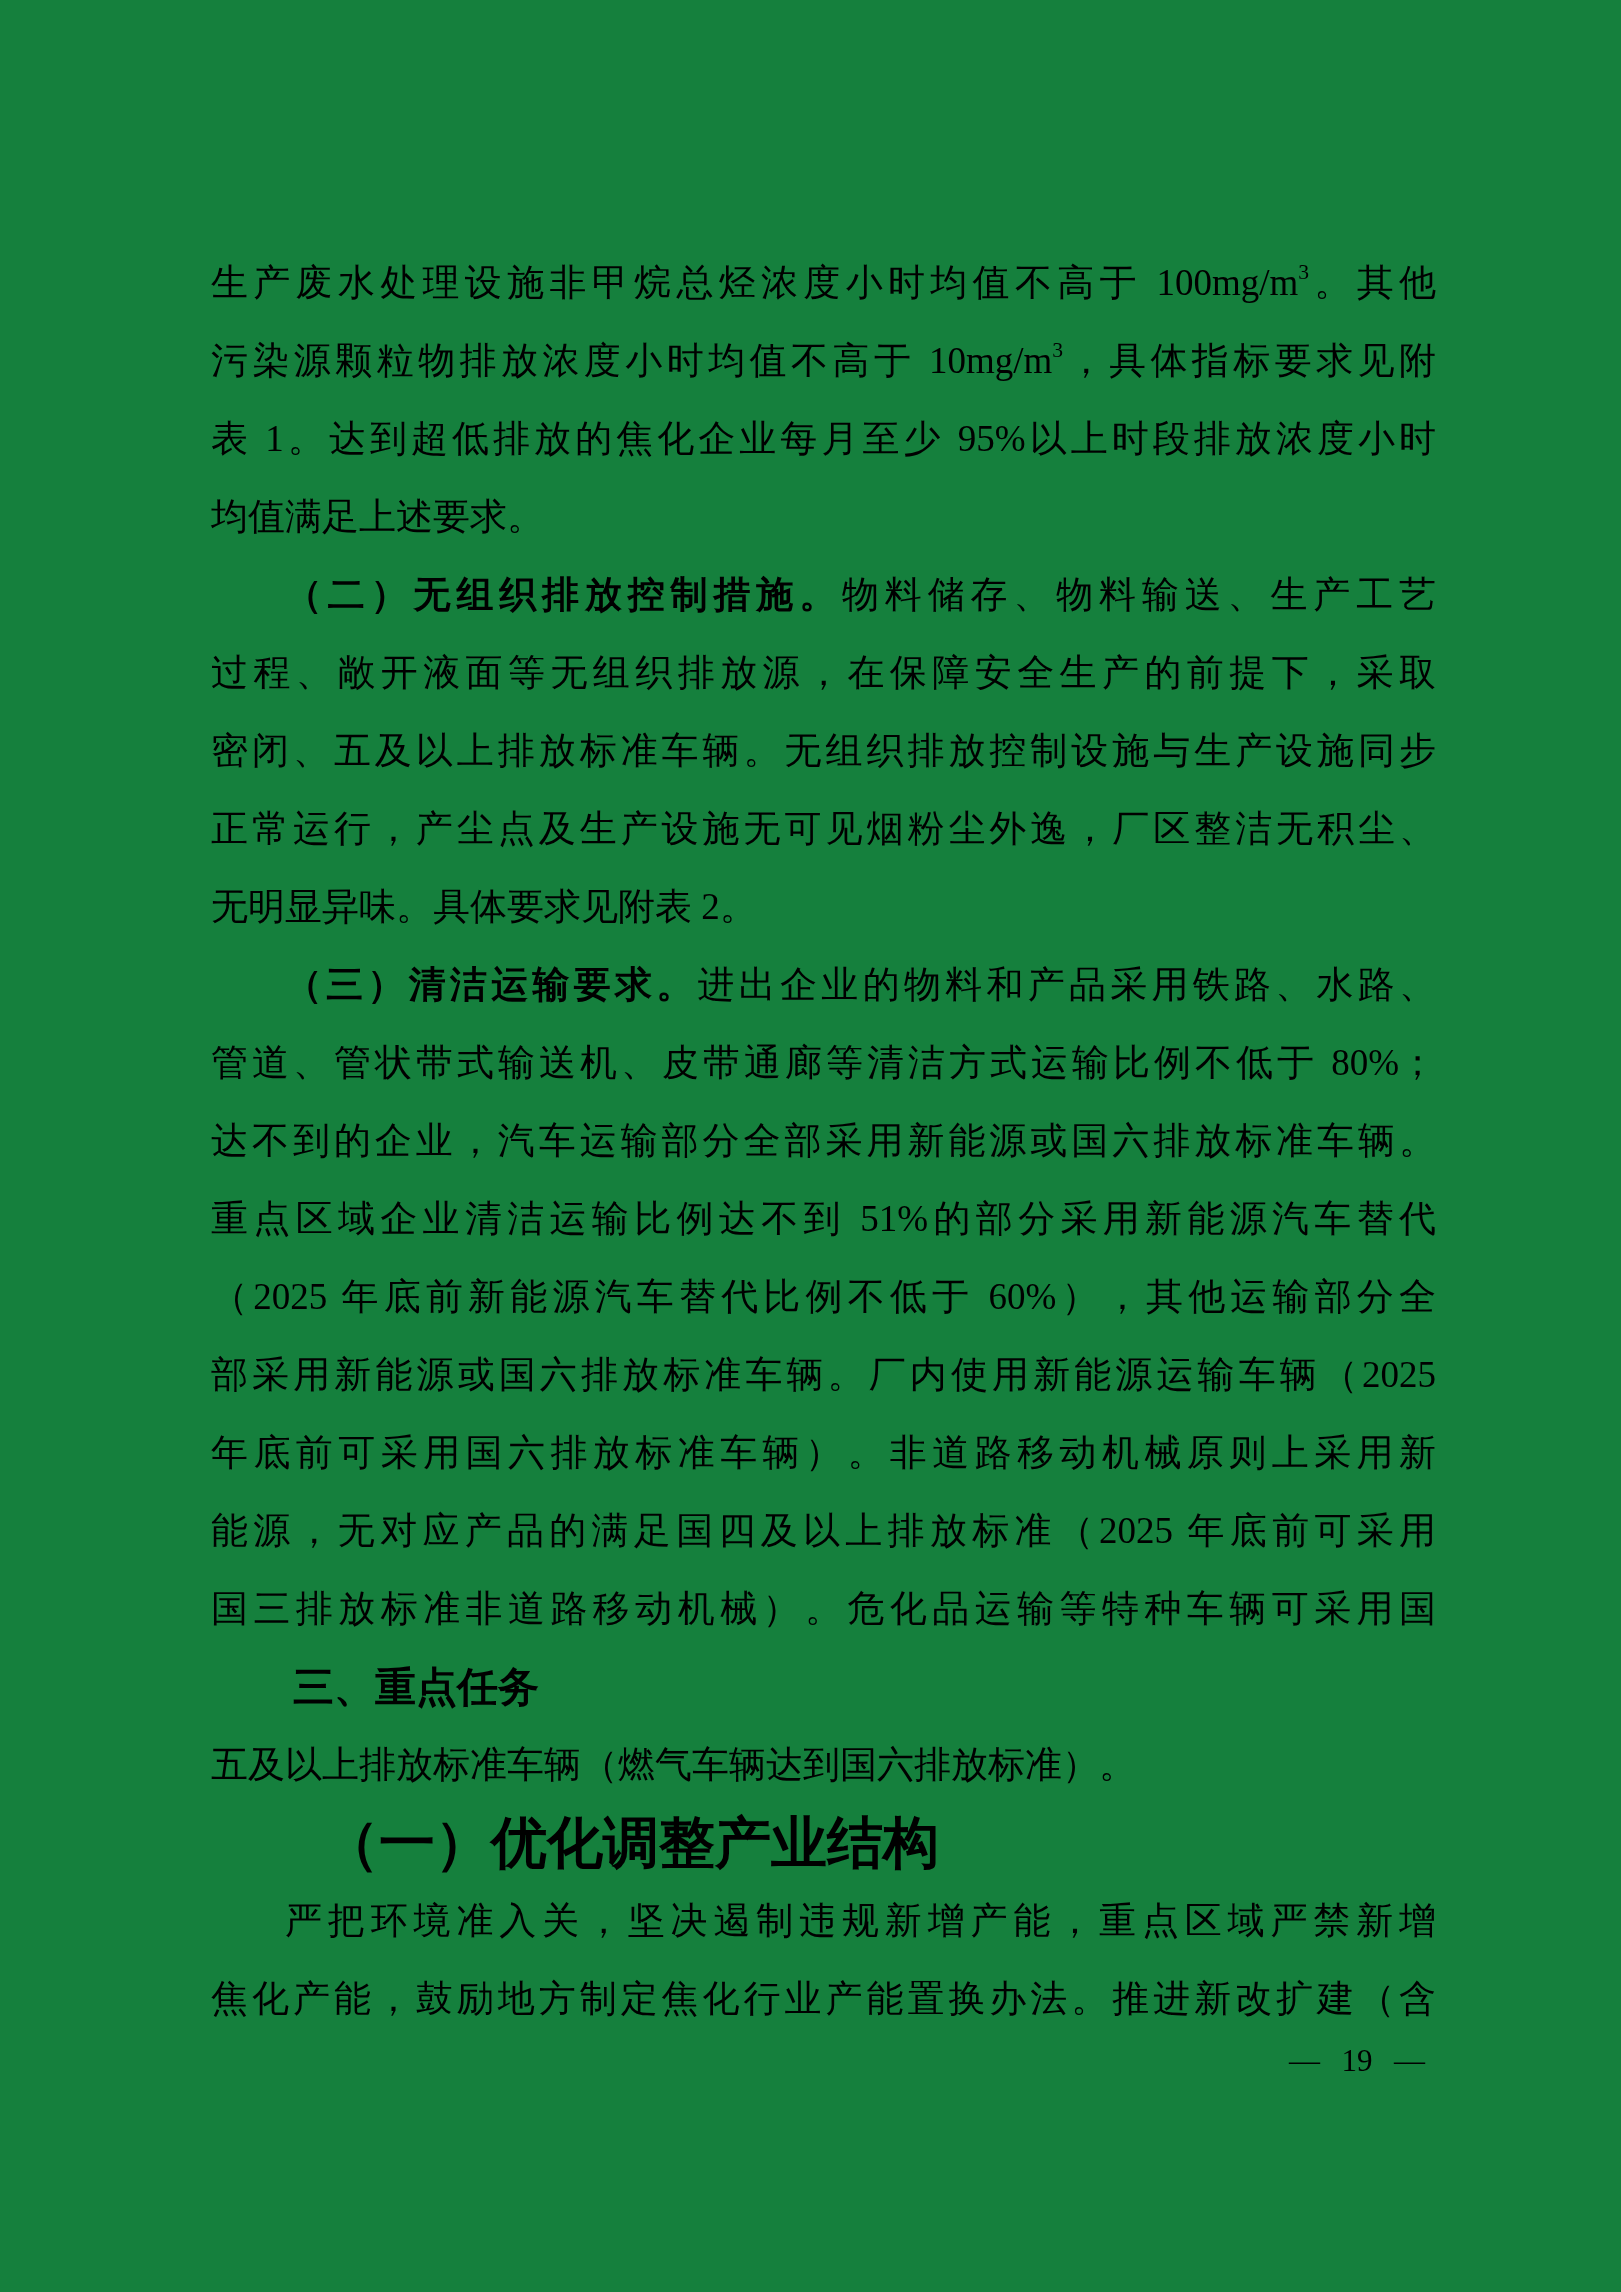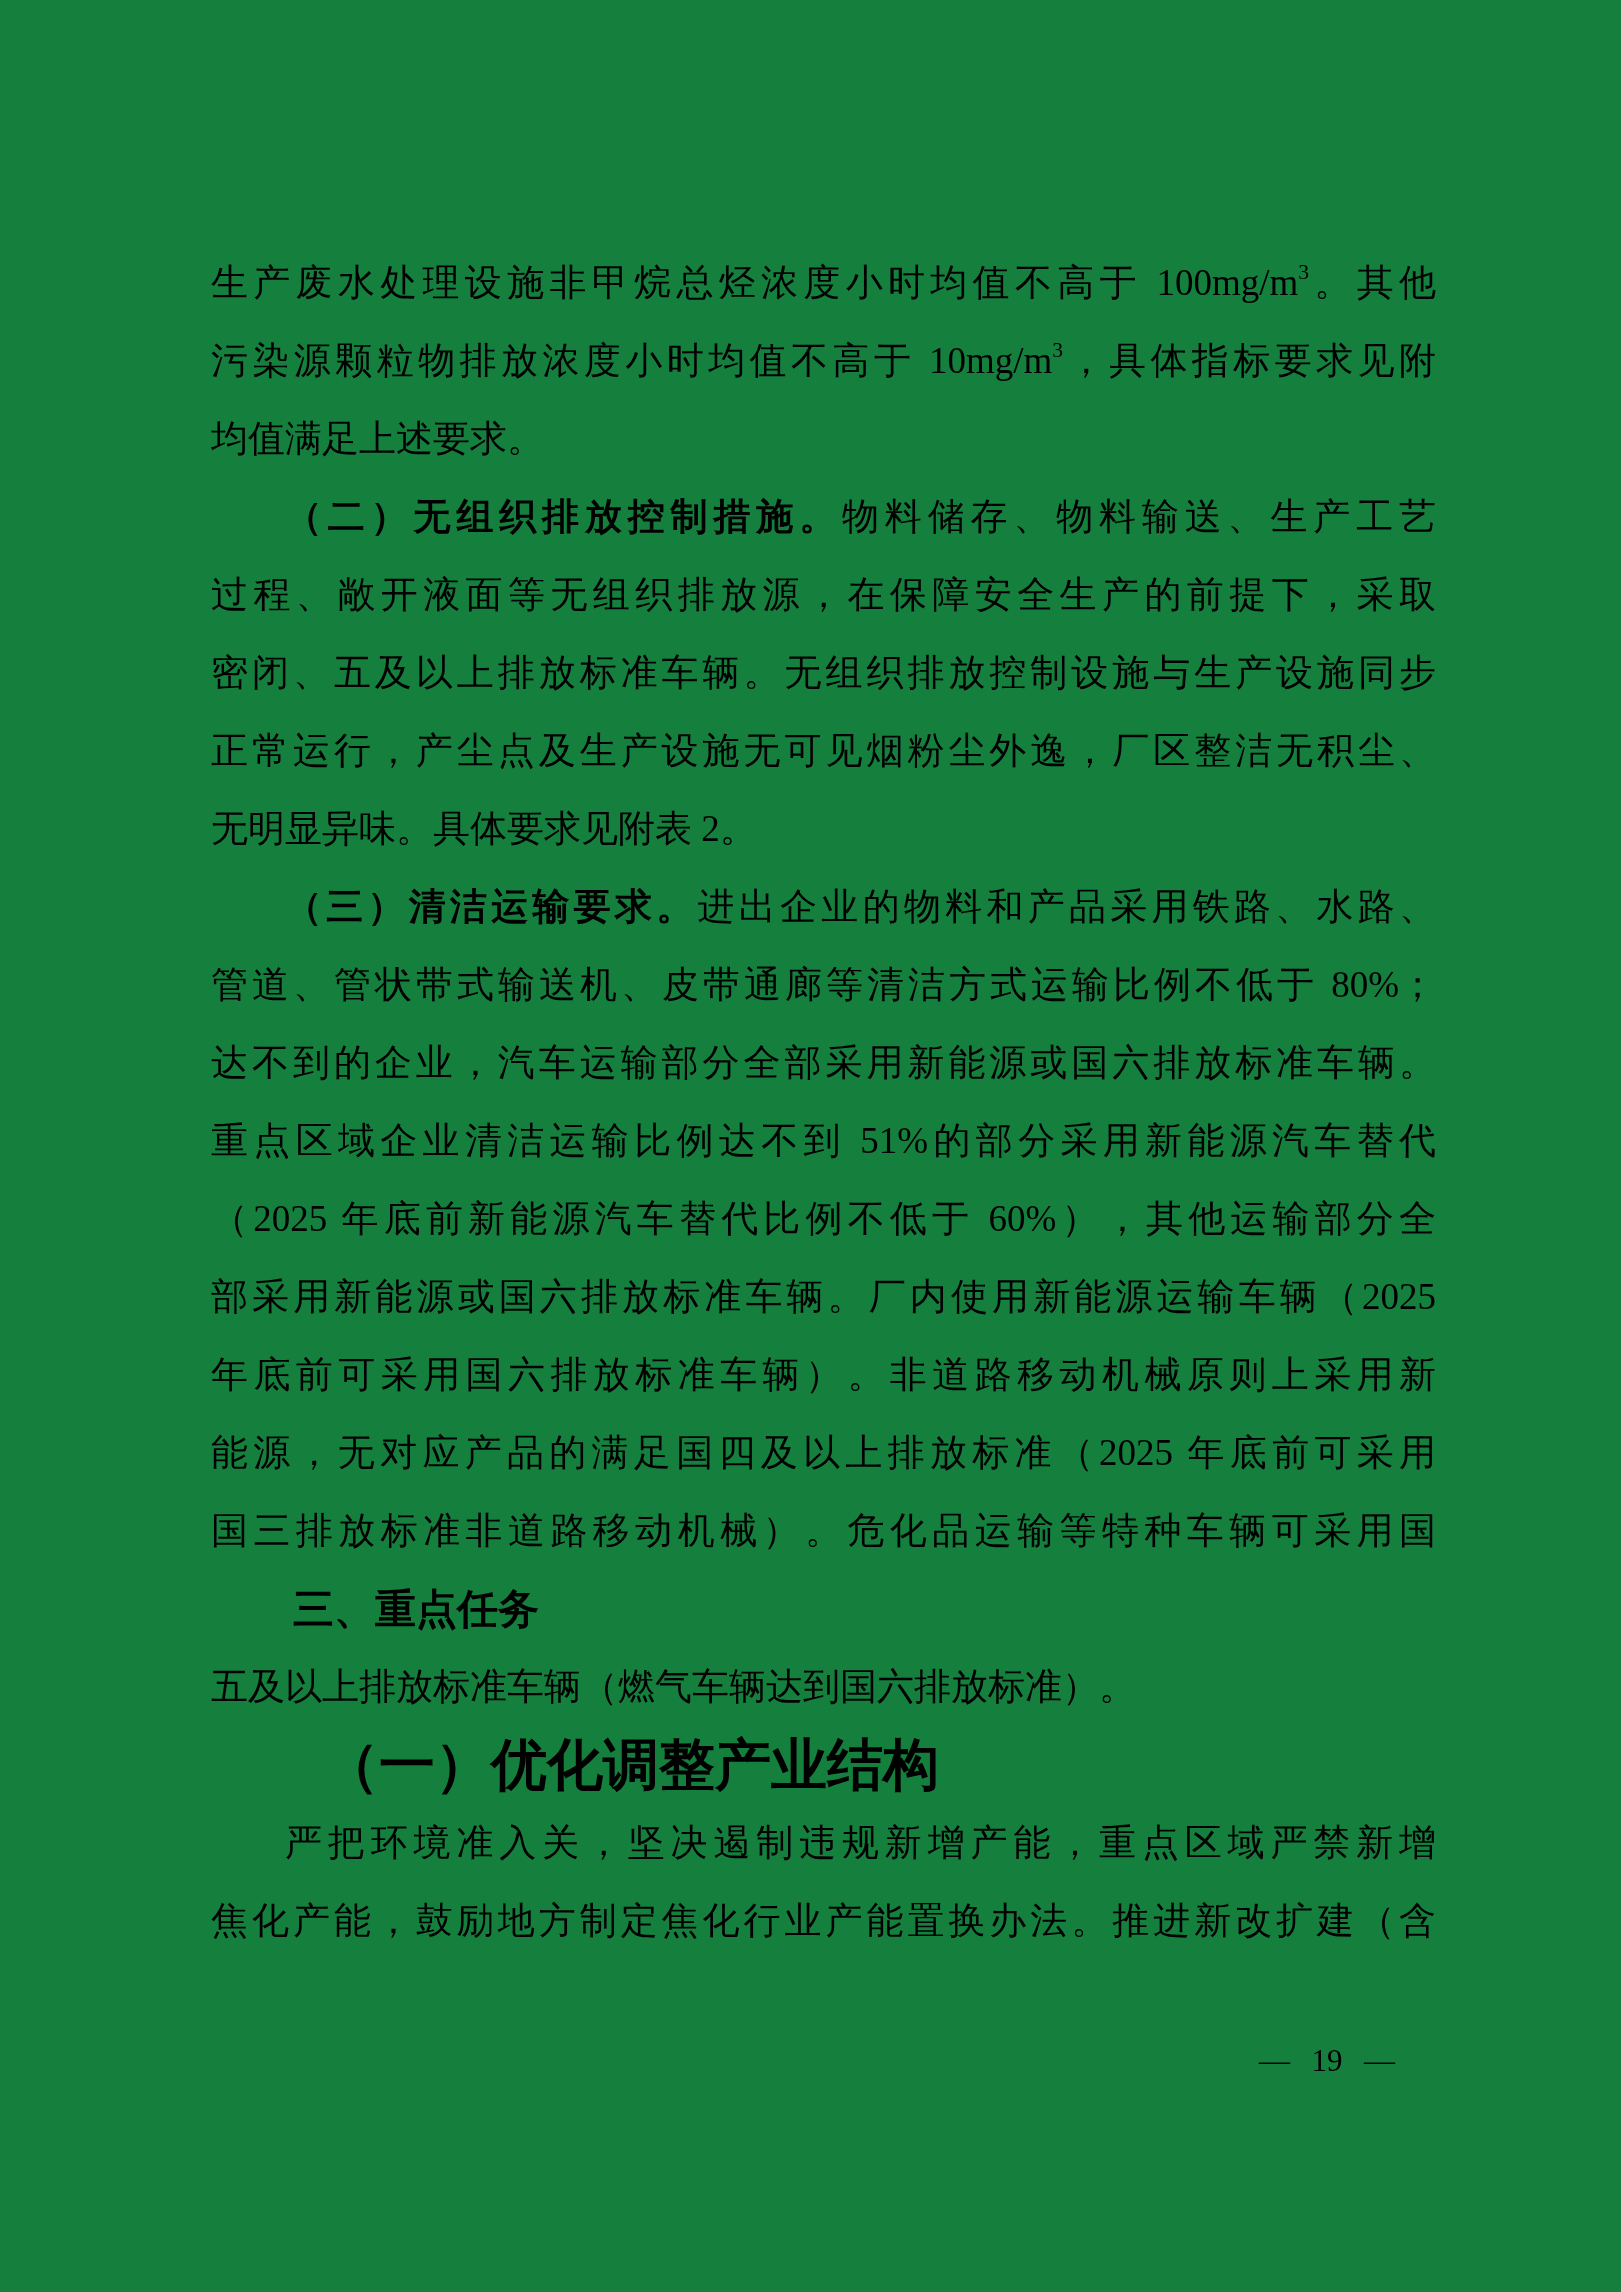--- a/index.html
+++ b/index.html
@@ -23,35 +23,36 @@
   .lead{font-weight:bold;}
   sup.s3{
     font-size:21.6px;line-height:0;vertical-align:15.7px;letter-spacing:0;
   }
   .h-sans{
     font-family:"Liberation Sans","DejaVu Sans",sans-serif;
     font-weight:bold;font-size:41px;
   }
   .h-kai{font-weight:bold;font-size:56px;}
   .footer{
-    position:absolute;top:2041px;right:226px;
+    position:absolute;top:2041px;right:196px;
     font-size:31px;line-height:39px;word-spacing:13.7px;
     font-family:"Liberation Serif","DejaVu Serif",serif;
   }
 </style>
 </head>
 <body>
 
 <div class="page">
   <div class="content">
 
     <div class="line"><span>生产废水处理设施非甲烷总烃浓度小时均值不高于 100mg/m</span><sup class="s3">3</sup><span>。其他</span></div>
 
     <div class="line"><span>污染源颗粒物排放浓度小时均值不高于 10mg/m</span><sup class="s3">3</sup><span>，具体指标要求见附</span></div>
 
+    <div class="line">表 1。达到超低排放的焦化企业每月至少 95%以上时段排放浓度小时</div>
 
     <div class="line noj">均值满足上述要求。</div>
 
     <div class="line indent"><span class="lead">（二）无组织排放控制措施。</span><span>物料储存、物料输送、生产工艺</span></div>
 
     <div class="line">过程、敞开液面等无组织排放源，在保障安全生产的前提下，采取</div>
     <div class="line">密闭、五及以上排放标准车辆。无组织排放控制设施与生产设施同步</div>
     <div class="line">正常运行，产尘点及生产设施无可见烟粉尘外逸，厂区整洁无积尘、</div>
     <div class="line noj">无明显异味。具体要求见附表 2。</div>
 

